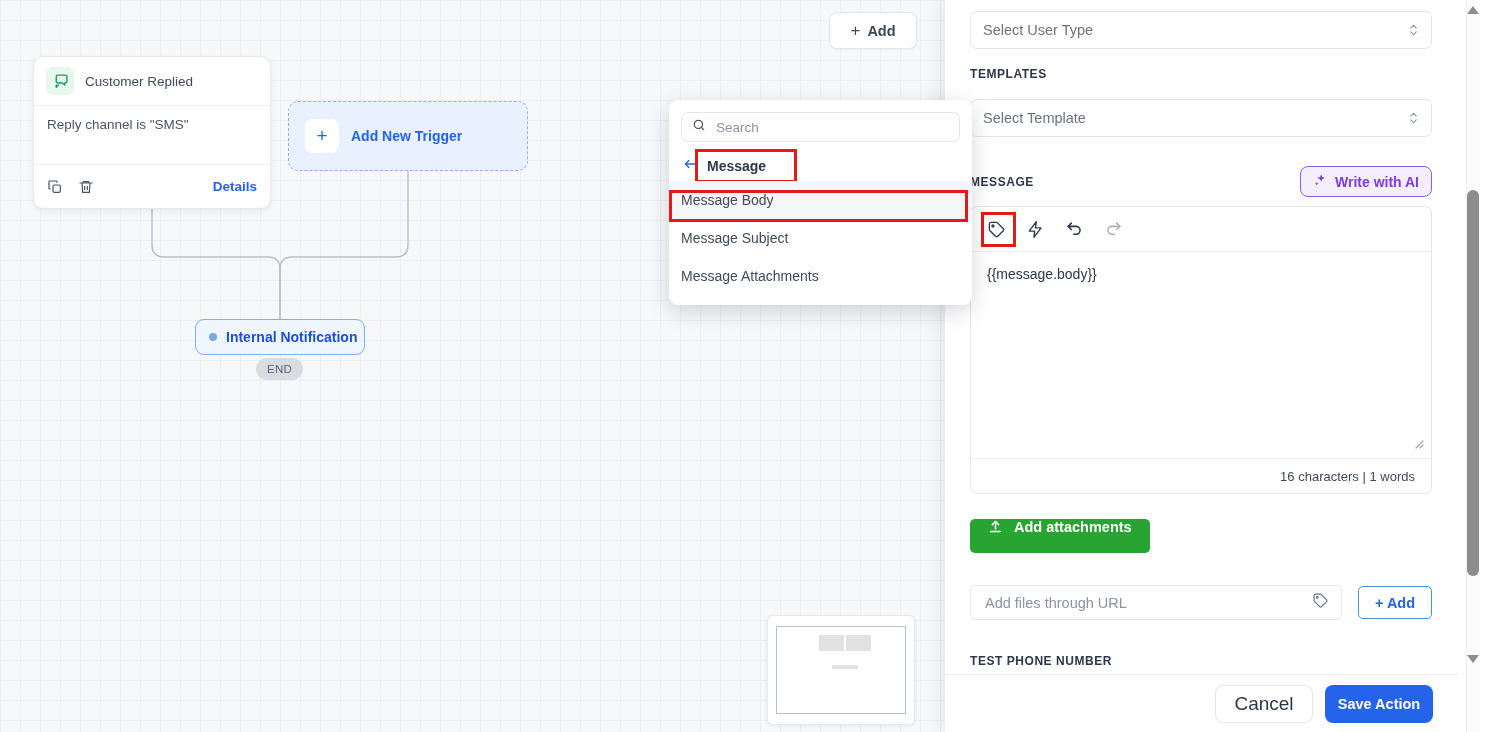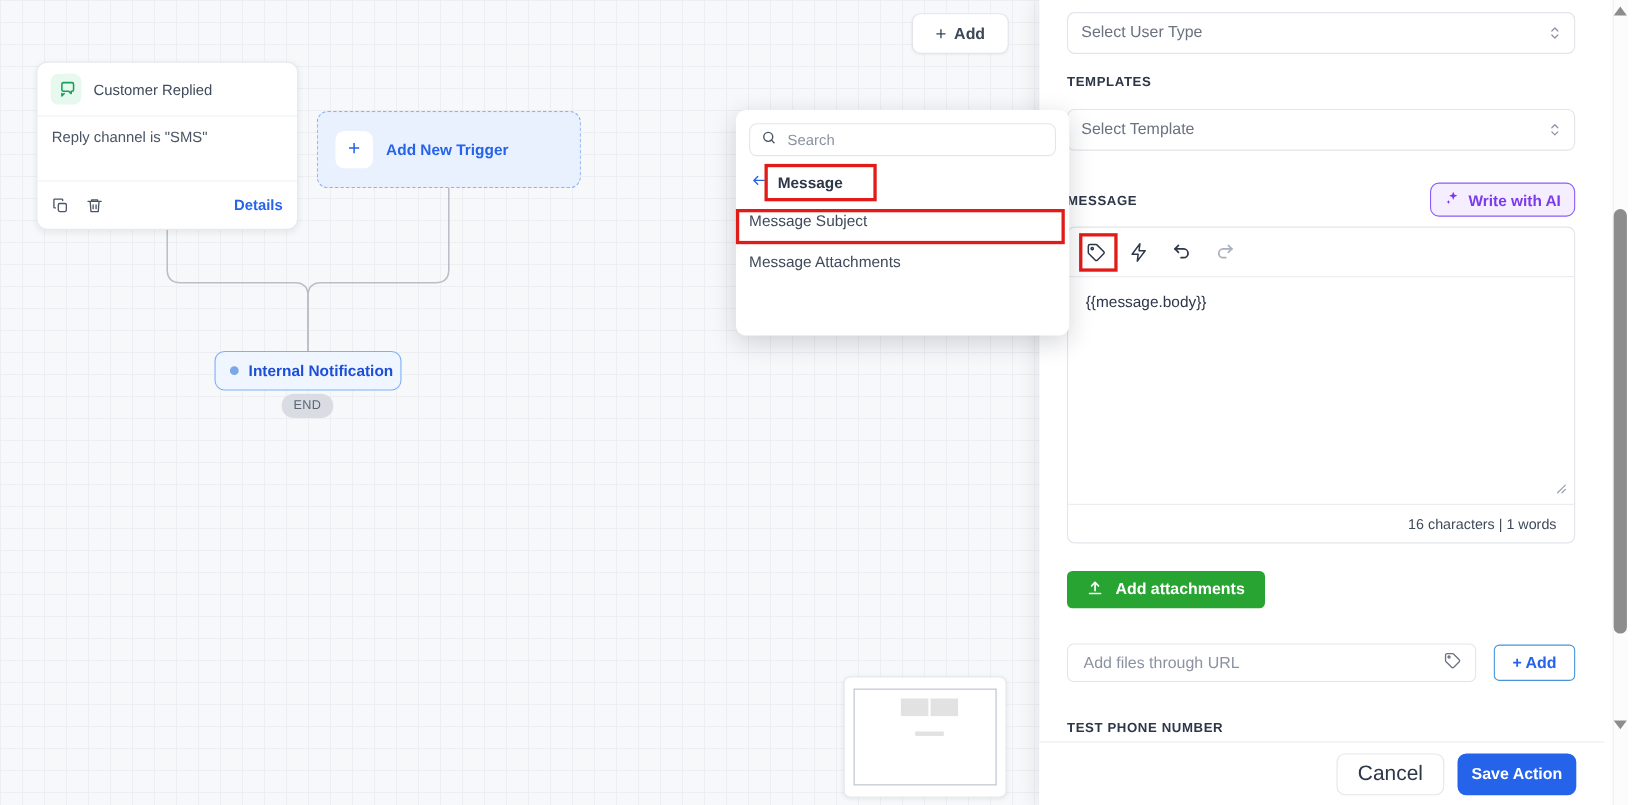--- a/index.html
+++ b/index.html
@@ -164,21 +164,21 @@
   .editor { border: 1px solid #e2e5ea; border-radius: 7px; overflow: hidden; }
   .editor-toolbar { height: 45px; border-bottom: 1px solid #eaecf0; display: flex; align-items: center; padding: 0 16px; gap: 20px; position: relative; }
   .tb-ic { cursor: pointer; display: inline-flex; color: #2d3748; }
   .tb-hl { position: absolute; left: 10px; top: 5px; width: 35px; height: 35px; border: 3px solid #e01b18; pointer-events: none; }
   .editor-area { height: 206px; padding: 14px 16px; font-size: 14px; color: #2d3748; position: relative; }
   .grip { position: absolute; right: 7px; bottom: 6px; color: #9aa1ad; }
   .editor-foot { height: 35px; border-top: 1px solid #eaecf0; display: flex; align-items: center; justify-content: flex-end; padding: 0 16px; font-size: 13px; color: #3f4a5a; }
 
   .green-btn {
     height: 34px; padding: 0 18px; border-radius: 5px; background: #28a432;
-    display: inline-flex; align-items: center; gap: 11px;
+    display: inline-flex; gap: 11px;
     font-size: 14.5px; font-weight: 700; color: #fff; cursor: pointer; border: 0;
   }
   .url-row { display: flex; align-items: center; gap: 16px; }
   .url-field {
     flex: 1; height: 35px; border: 1px solid #e2e5ea; border-radius: 6px;
     display: flex; align-items: center; padding: 10px 12px;
   }
   .url-field input { flex: 1; border: 0; outline: 0; font-size: 14.5px; color: #6b7280; font-family: "Liberation Sans", sans-serif; background: transparent; }
   .url-field input::placeholder { color: #8b93a1; }
   .add-sm {
@@ -293,20 +293,23 @@
     <div class="dd-back">
       <span>
         <svg width="18" height="14" viewBox="0 0 24 24" fill="none" stroke="#2563eb" stroke-width="2.2" stroke-linecap="round" stroke-linejoin="round">
           <path d="M20 12H4M10 6l-6 6 6 6"></path>
         </svg>
       </span>
       <span class="lbl">Message</span>
       <span class="hl"></span>
     </div>
 
+    <div class="dd-item sel">
+      <span>Message Body</span>
+    </div>
     <div class="dd-item">
       <span>Message Subject</span>
     </div>
     <div class="dd-item">
       <span>Message Attachments</span>
     </div>
 
     <div class="dd-hl-row"></div>
   </div>
 

